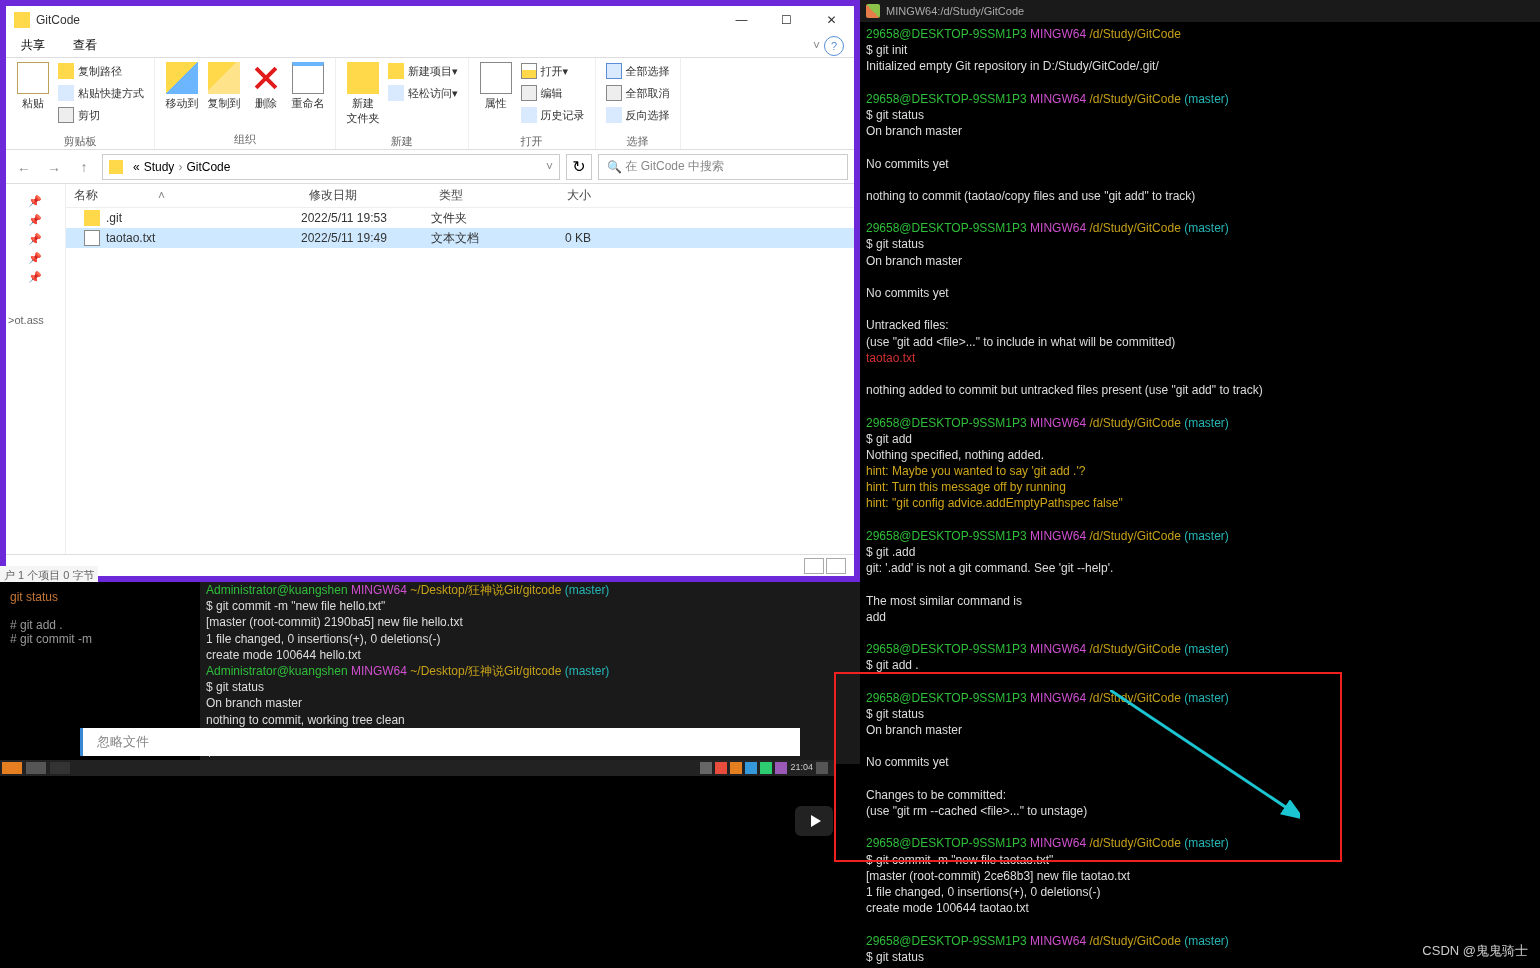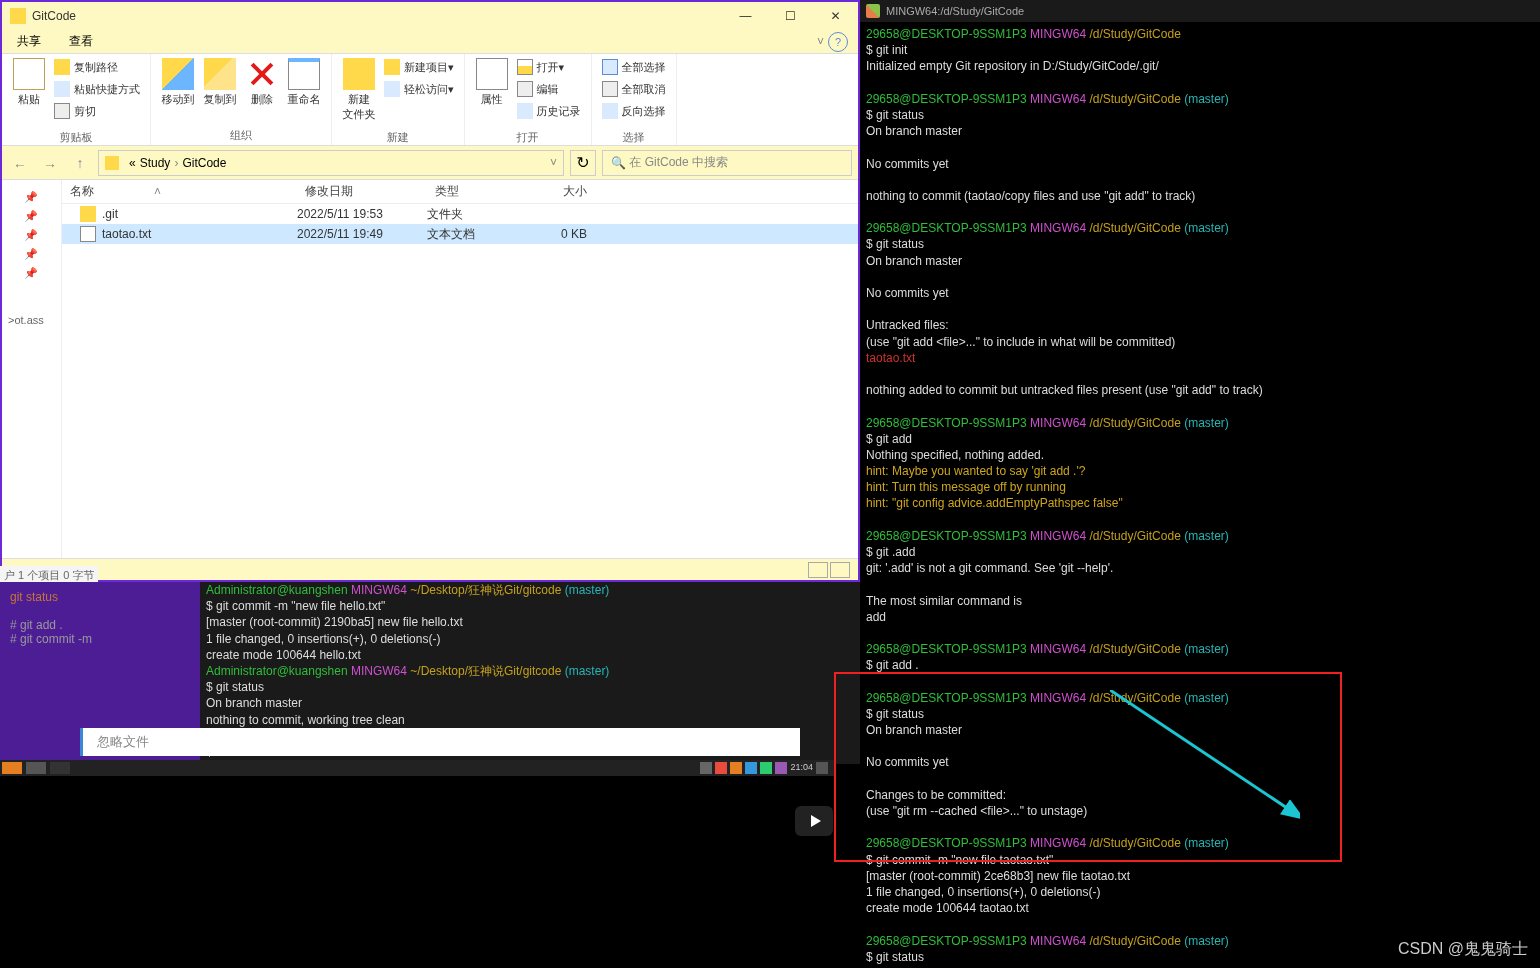--- a/index.html
+++ b/index.html
@@ -1,20 +1,20 @@
 <!DOCTYPE html>
 <html><head>
 <meta charset="utf-8">
 <style>
 * { margin: 0; padding: 0; box-sizing: border-box; font-family: "Microsoft YaHei", "Segoe UI", sans-serif; }
 body { width: 1540px; height: 968px; background: #000; position: relative; overflow: hidden; }
 .mono { font-family: "Consolas", "Courier New", monospace; }
 
 
-.explorer { position: absolute; left: 0; top: 0; width: 860px; height: 582px; background: #fef9c3; border: 2px solid #6d28d9; display: flex; flex-direction: column; }
+.explorer { position: absolute; left: 0; top: 0; width: 860px; height: 582px; background: #ffffff; border: 6px solid #6d28d9; display: flex; flex-direction: column; }
 .titlebar { height: 28px; display: flex; align-items: center; padding-left: 8px; font-size: 12px; color: #333; }
 .titlebar-icon { width: 16px; height: 16px; background: #ffd94a; margin-right: 6px; }
 .win-ctrl { margin-left: auto; display: flex; }
 .win-btn { width: 45px; height: 28px; display: flex; align-items: center; justify-content: center; font-size: 12px; }
 .tabs-row { height: 24px; display: flex; align-items: center; padding-left: 15px; font-size: 12px; gap: 28px; border-bottom: 1px solid #ddd; position: relative; }
 .tab-help { position: absolute; right: 10px; width: 20px; height: 20px; border: 1px solid #5a8dd6; border-radius: 50%; display: flex; align-items: center; justify-content: center; font-size: 11px; color: #5a8dd6; }
 
 .ribbon { height: 92px; background: #fff; border-bottom: 1px solid #ddd; display: flex; }
 .rgroup { display: flex; flex-direction: column; border-right: 1px solid #eee; padding: 2px 6px 0; }
 .rgroup-items { flex: 1; display: flex; align-items: flex-start; }
@@ -63,21 +63,21 @@
 .frow .fic { width: 16px; height: 16px; margin: 0 6px 0 18px; }
 .ic-folder { background: #ffd94a; } .ic-textfile { background: #fff; border: 1px solid #888; }
 
 .statusbar { height: 22px; border-top: 1px solid #ddd; display: flex; align-items: center; padding: 0 8px; font-size: 11px; color: #666; }
 .view-btns { margin-left: auto; display: flex; gap: 2px; }
 .view-btn { width: 20px; height: 16px; border: 1px solid #aaa; }
 .status-ext { position: absolute; left: 0; top: 566px; font-size: 11px; color: #666; padding: 2px 4px; background: #f5f5f5; }
 
 
 .bgterm { position: absolute; left: 0; top: 582px; width: 860px; height: 182px; background: #1a1a1a; display: flex; font-size: 12px; }
-.bgterm-side { width: 200px; background: #4c1d95; padding: 8px 10px; font-size: 12px; }
+.bgterm-side { width: 200px; background: #000000; padding: 8px 10px; font-size: 12px; }
 .bgterm-side .cmd { color: #c57635; }
 .bgterm-side .off { color: #999; }
 .bgterm-main { flex: 1; padding: 0 6px; color: #ccc; line-height: 1.35; }
 .bgterm-footer { position: absolute; left: 80px; top: 728px; width: 720px; height: 28px; background: #fff; border-left: 3px solid #3a87d6; display: flex; align-items: center; padding-left: 14px; font-size: 13px; color: #888; }
 
 .taskbar { position: absolute; left: 0; top: 760px; width: 834px; height: 16px; background: #222; display: flex; align-items: center; }
 .tb-item { width: 20px; height: 12px; margin: 0 2px; }
 .tb-right { margin-left: auto; display: flex; gap: 3px; padding-right: 6px; }
 .tb-ic { width: 12px; height: 12px; }
 
@@ -88,21 +88,21 @@
 .gitbash { position: absolute; left: 860px; top: 0; width: 680px; height: 870px; background: #000; }
 .gb-title { height: 22px; display: flex; align-items: center; padding-left: 6px; font-size: 11px; color: #aaa; gap: 6px; background: #1a1a1a; }
 .gb-logo { width: 14px; height: 14px; background: linear-gradient(45deg, #e57c4a 50%, #8bc34a 50%); border-radius: 2px; }
 .gb-body { padding: 4px 6px; font-size: 12px; line-height: 1.35; }
 .p-green { color: #2fbe3a; } .p-mag { color: #d050d0; } .p-gold { color: #c5a01a; } .p-cyan { color: #26b5b5; }
 .p-white { color: #ddd; } .p-yellow { color: #cfa61a; } .p-red { color: #d03030; } .p-ggreen { color: #2fbe3a; }
 
 .redbox { position: absolute; left: 834px; top: 672px; width: 508px; height: 190px; border: 2px solid #ef2020; pointer-events: none; }
 .arrow { position: absolute; left: 1110px; top: 690px; width: 190px; height: 130px; pointer-events: none; }
 
-.watermark { position: absolute; right: 12px; bottom: 8px; font-size: 16px; color: #ccc; }
+.watermark { position: absolute; right: 12px; bottom: 8px; font-size: 13px; color: #ccc; }
 .pot-ass { position:absolute; left:8px; top:314px; font-size:11px; color:#666;text-align:right; }
 .dyh { position:absolute; left:0; top:590px; font-size:9px; color:#888; }
 </style>
 </head>
 <body>
 
 <div class="explorer">
   <div class="titlebar">
     <div class="titlebar-icon"></div>
     <span>GitCode</span>

